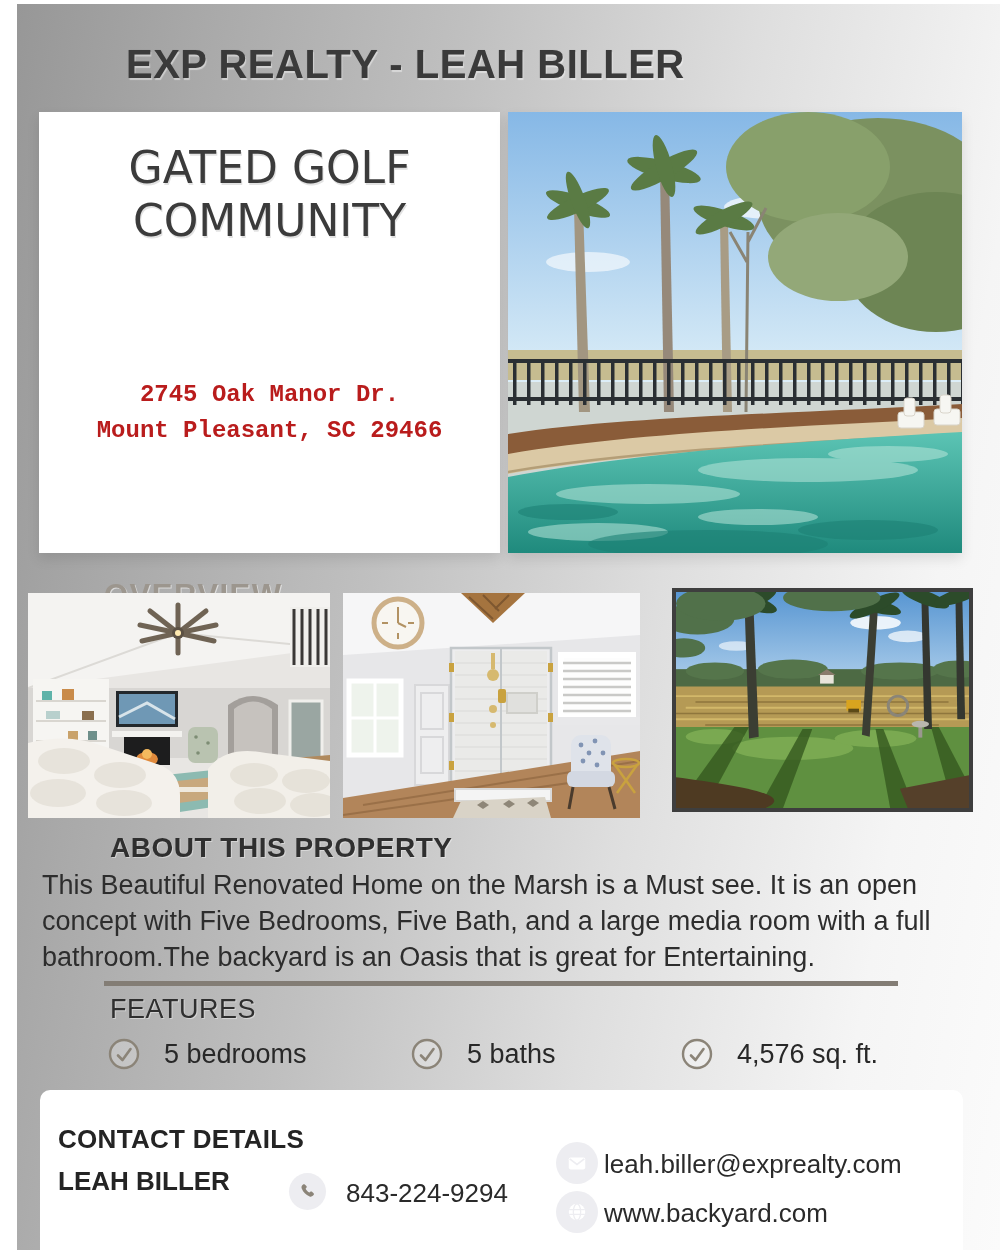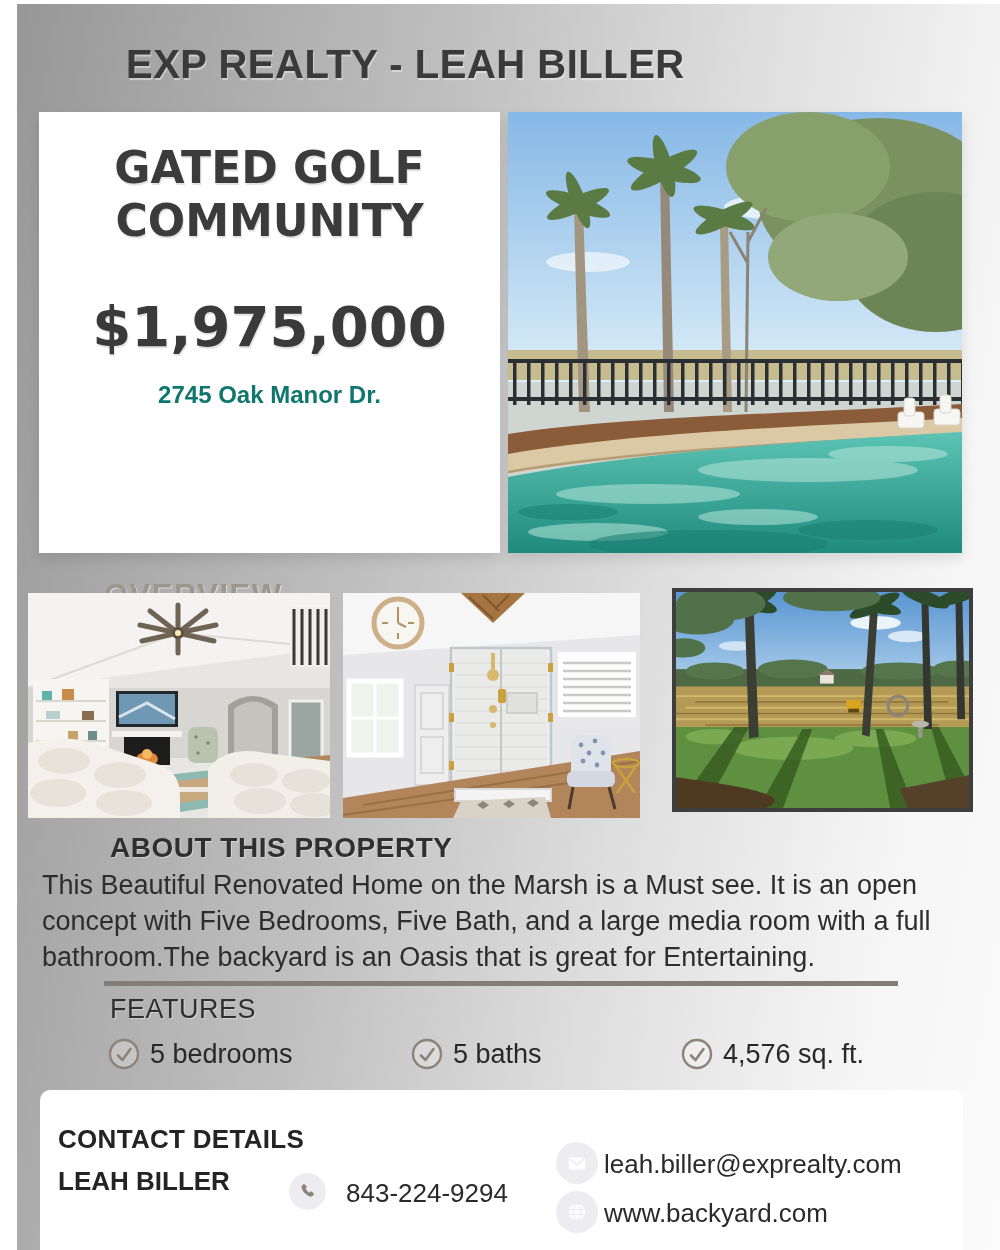--- a/index.html
+++ b/index.html
@@ -14,31 +14,31 @@
   .hdr{
     position:absolute;left:110px;top:42px;font-size:40px;font-weight:700;
     color:#3a3a3a;letter-spacing:.5px;text-shadow:1px 1.5px 1px rgba(255,255,255,.45),0 0 1px rgba(0,0,0,.2);margin-left:16px;
   }
   .hero{
     position:absolute;left:39px;top:112px;width:461px;height:441px;background:#ffffff;
     box-shadow:0 6px 12px rgba(0,0,0,.10);
   }
   .hero-head{
     position:absolute;left:0;top:30px;width:100%;padding:0 22px;box-sizing:border-box;
-    text-align:center;font-family:"DejaVu Sans",sans-serif;font-weight:700;
+    text-align:center;font-family:"DejaVu Sans",sans-serif;font-weight:400;
     font-size:44px;line-height:1.2;color:#3b3b3b;text-shadow:1px 1.5px 0 rgba(140,140,140,.25);
   }
   .hero-price{
     position:absolute;left:0;top:182px;width:100%;text-align:center;
     font-family:"DejaVu Sans",sans-serif;font-weight:700;font-size:56px;color:#3a3a3a;
     text-shadow:1px 1.5px 0 rgba(140,140,140,.25);
   }
   .hero-addr{
     position:absolute;left:0;top:265px;width:100%;text-align:center;
-    font-family:Liberation Sans, sans-serif;font-weight:700;font-size:24px;line-height:1.5;color:#0f766e;
+    font-family:Liberation Mono, monospace;font-weight:700;font-size:24px;line-height:1.5;color:#b91c1c;
   }
   .photo{position:absolute;overflow:hidden;background:#cfd6d2}
   .photo svg{display:block;width:100%;height:100%}
   #poolPhoto{left:508px;top:112px;width:454px;height:441px;box-shadow:0 6px 12px rgba(0,0,0,.10)}
   #livingPhoto{left:28px;top:593px;width:302px;height:225px}
   #bathPhoto{left:343px;top:593px;width:297px;height:225px}
   #marshPhoto{left:672px;top:588px;width:301px;height:224px;border:4px solid #3e3e3e;box-sizing:border-box}
   .overview{
     position:absolute;left:104px;top:549px;font-size:31px;font-weight:700;letter-spacing:1.5px;
     color:#9c968e;text-shadow:1px 1px 0 rgba(255,255,255,.55);margin-top:29px;
@@ -49,21 +49,21 @@
   }
   .about-p{
     position:absolute;left:42px;top:868px;width:920px;font-size:27px;line-height:1.33;color:#2d2d2d;
   }
   .rule{position:absolute;left:104px;top:981px;width:794px;height:5px;background:#837d75}
   .feat-h{
     position:absolute;left:110px;top:994px;font-size:27px;font-weight:400;color:#2f2f2f;
     letter-spacing:.5px;text-shadow:1px 1px 0 rgba(255,255,255,.4);
   }
   .feat{
-    position:absolute;top:1036px;height:36px;display:flex;align-items:center;gap:10px;
+    position:absolute;top:1036px;height:36px;display:flex;align-items:center;gap:24px;
     font-size:27px;color:#282828;
   }
   #feat1{left:108px}#feat2{left:411px}#feat3{left:681px}
   .check{width:32px;height:32px;flex:none}
   .footer{
     position:absolute;left:40px;top:1090px;width:923px;height:160px;background:#ffffff;
     border-radius:10px 10px 0 0;
   }
   .c-h{position:absolute;left:58px;top:1124px;font-size:26px;font-weight:700;color:#242424;letter-spacing:.3px}
   .c-n{position:absolute;left:58px;top:1166px;font-size:26px;font-weight:700;color:#242424}
@@ -78,23 +78,23 @@
 </style>
 </head>
 <body>
 
 <div class="bg"></div>
 
 <div class="hdr">EXP REALTY - LEAH BILLER</div>
 
 <div class="hero">
   <div class="hero-head">GATED GOLF COMMUNITY</div>
-  <div class="hero-price">$1,975,000</div>
   <div class="hero-addr">
     <div>2745 Oak Manor Dr.</div>
+    <div>Mount Pleasant, SC 29466</div>
   </div>
 </div>
 
 <div class="photo" id="poolPhoto" aria-label="backyard-pool-photo">
   <svg viewBox="0 0 454 441" preserveAspectRatio="none">
     <defs>
       <linearGradient id="skyG" x1="0" y1="0" x2="0" y2="1">
         <stop offset="0" stop-color="#86b8e6"></stop>
           <stop offset="1" stop-color="#dceef8"></stop>
       </linearGradient>

